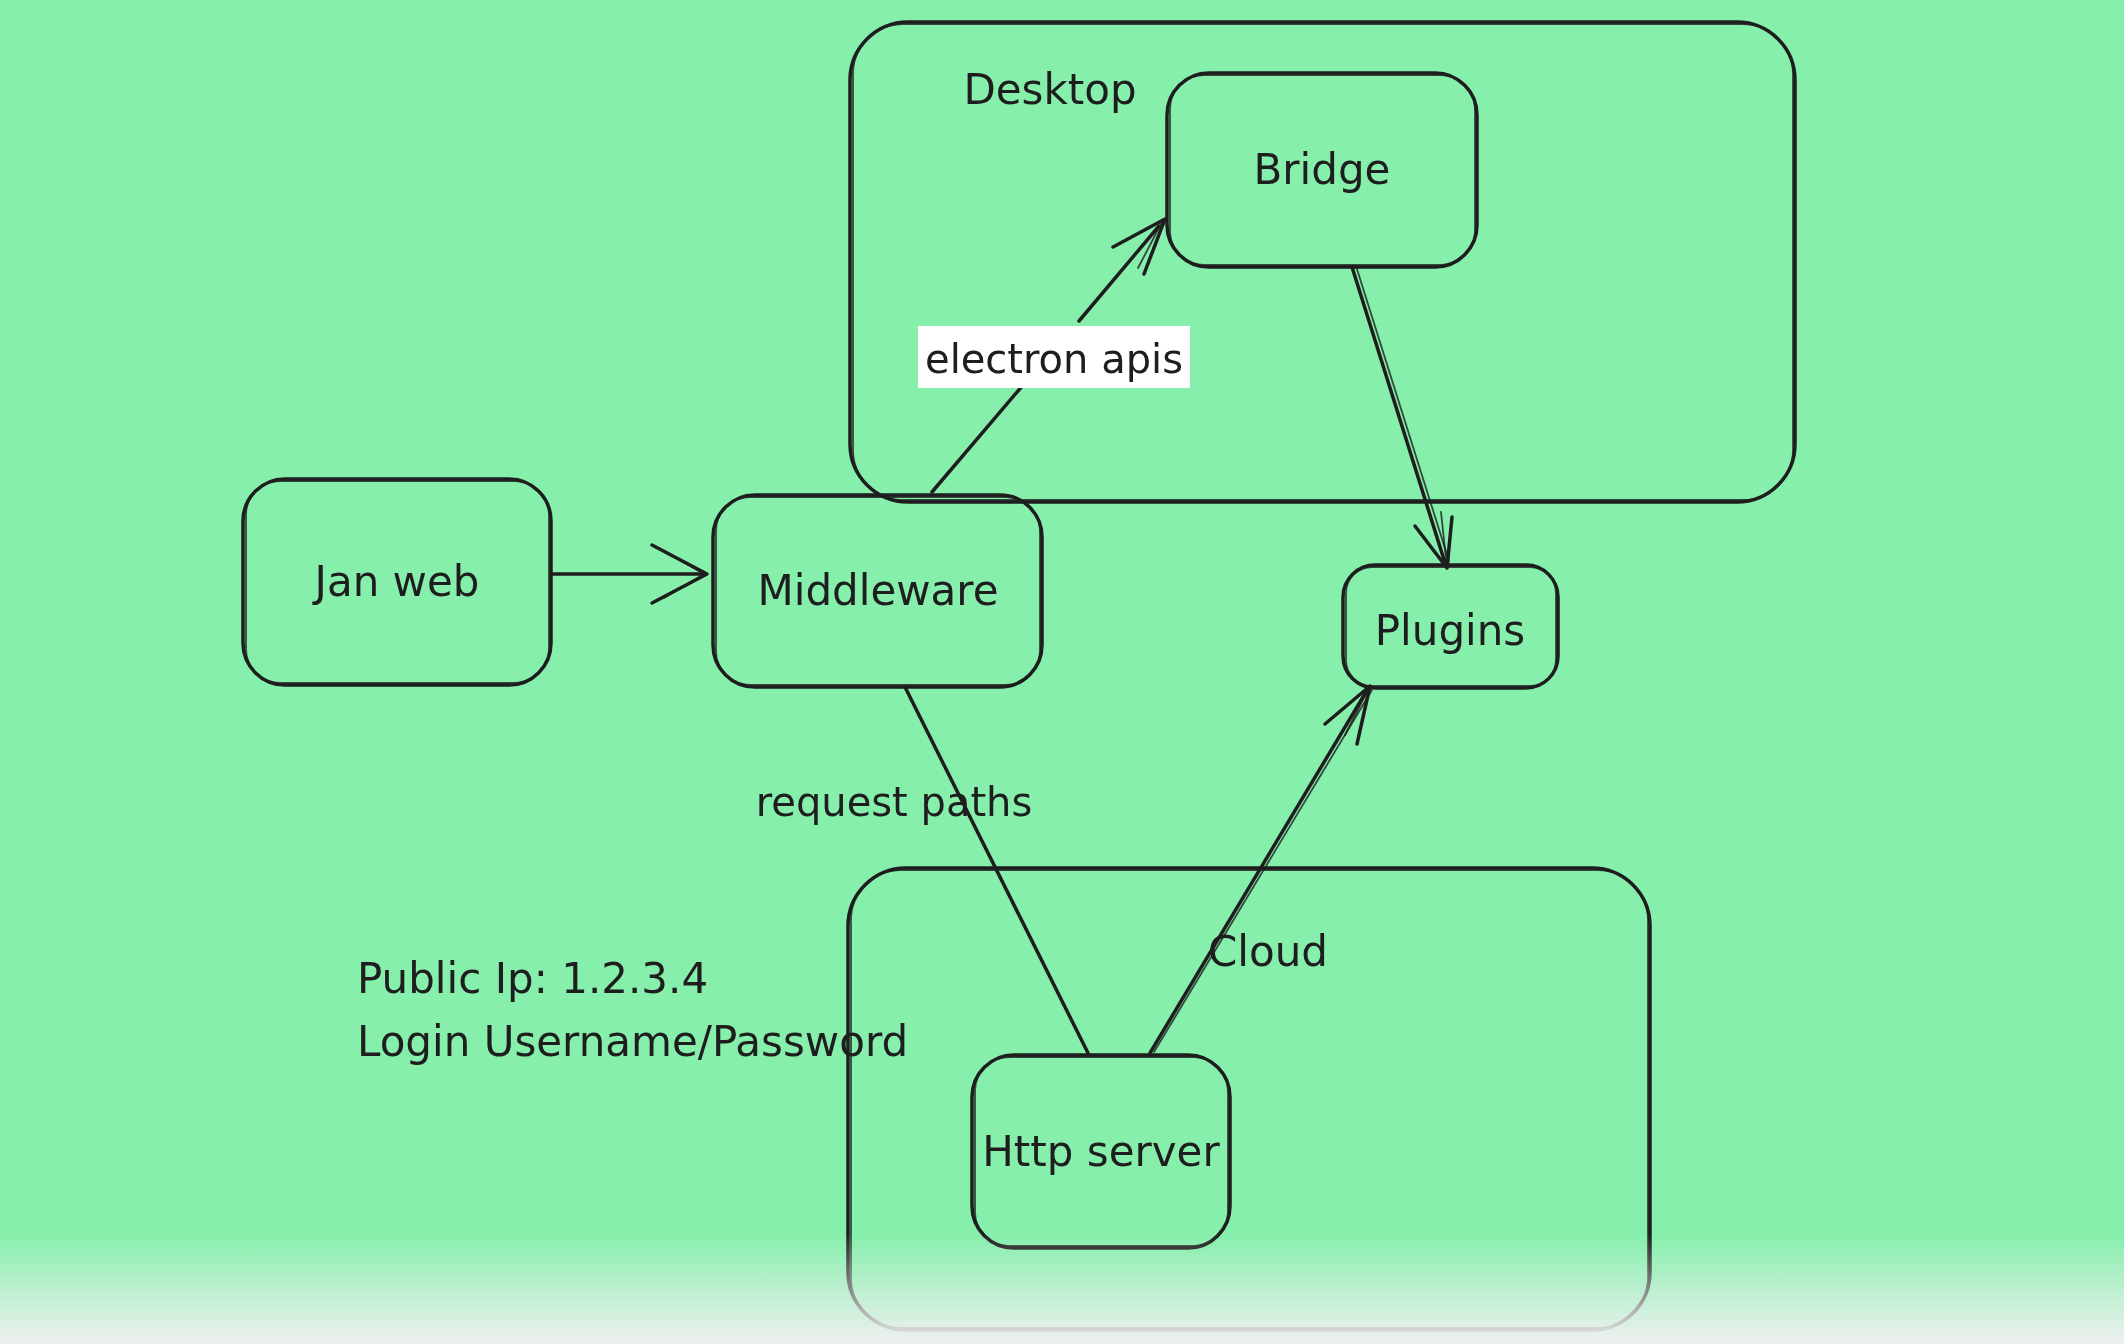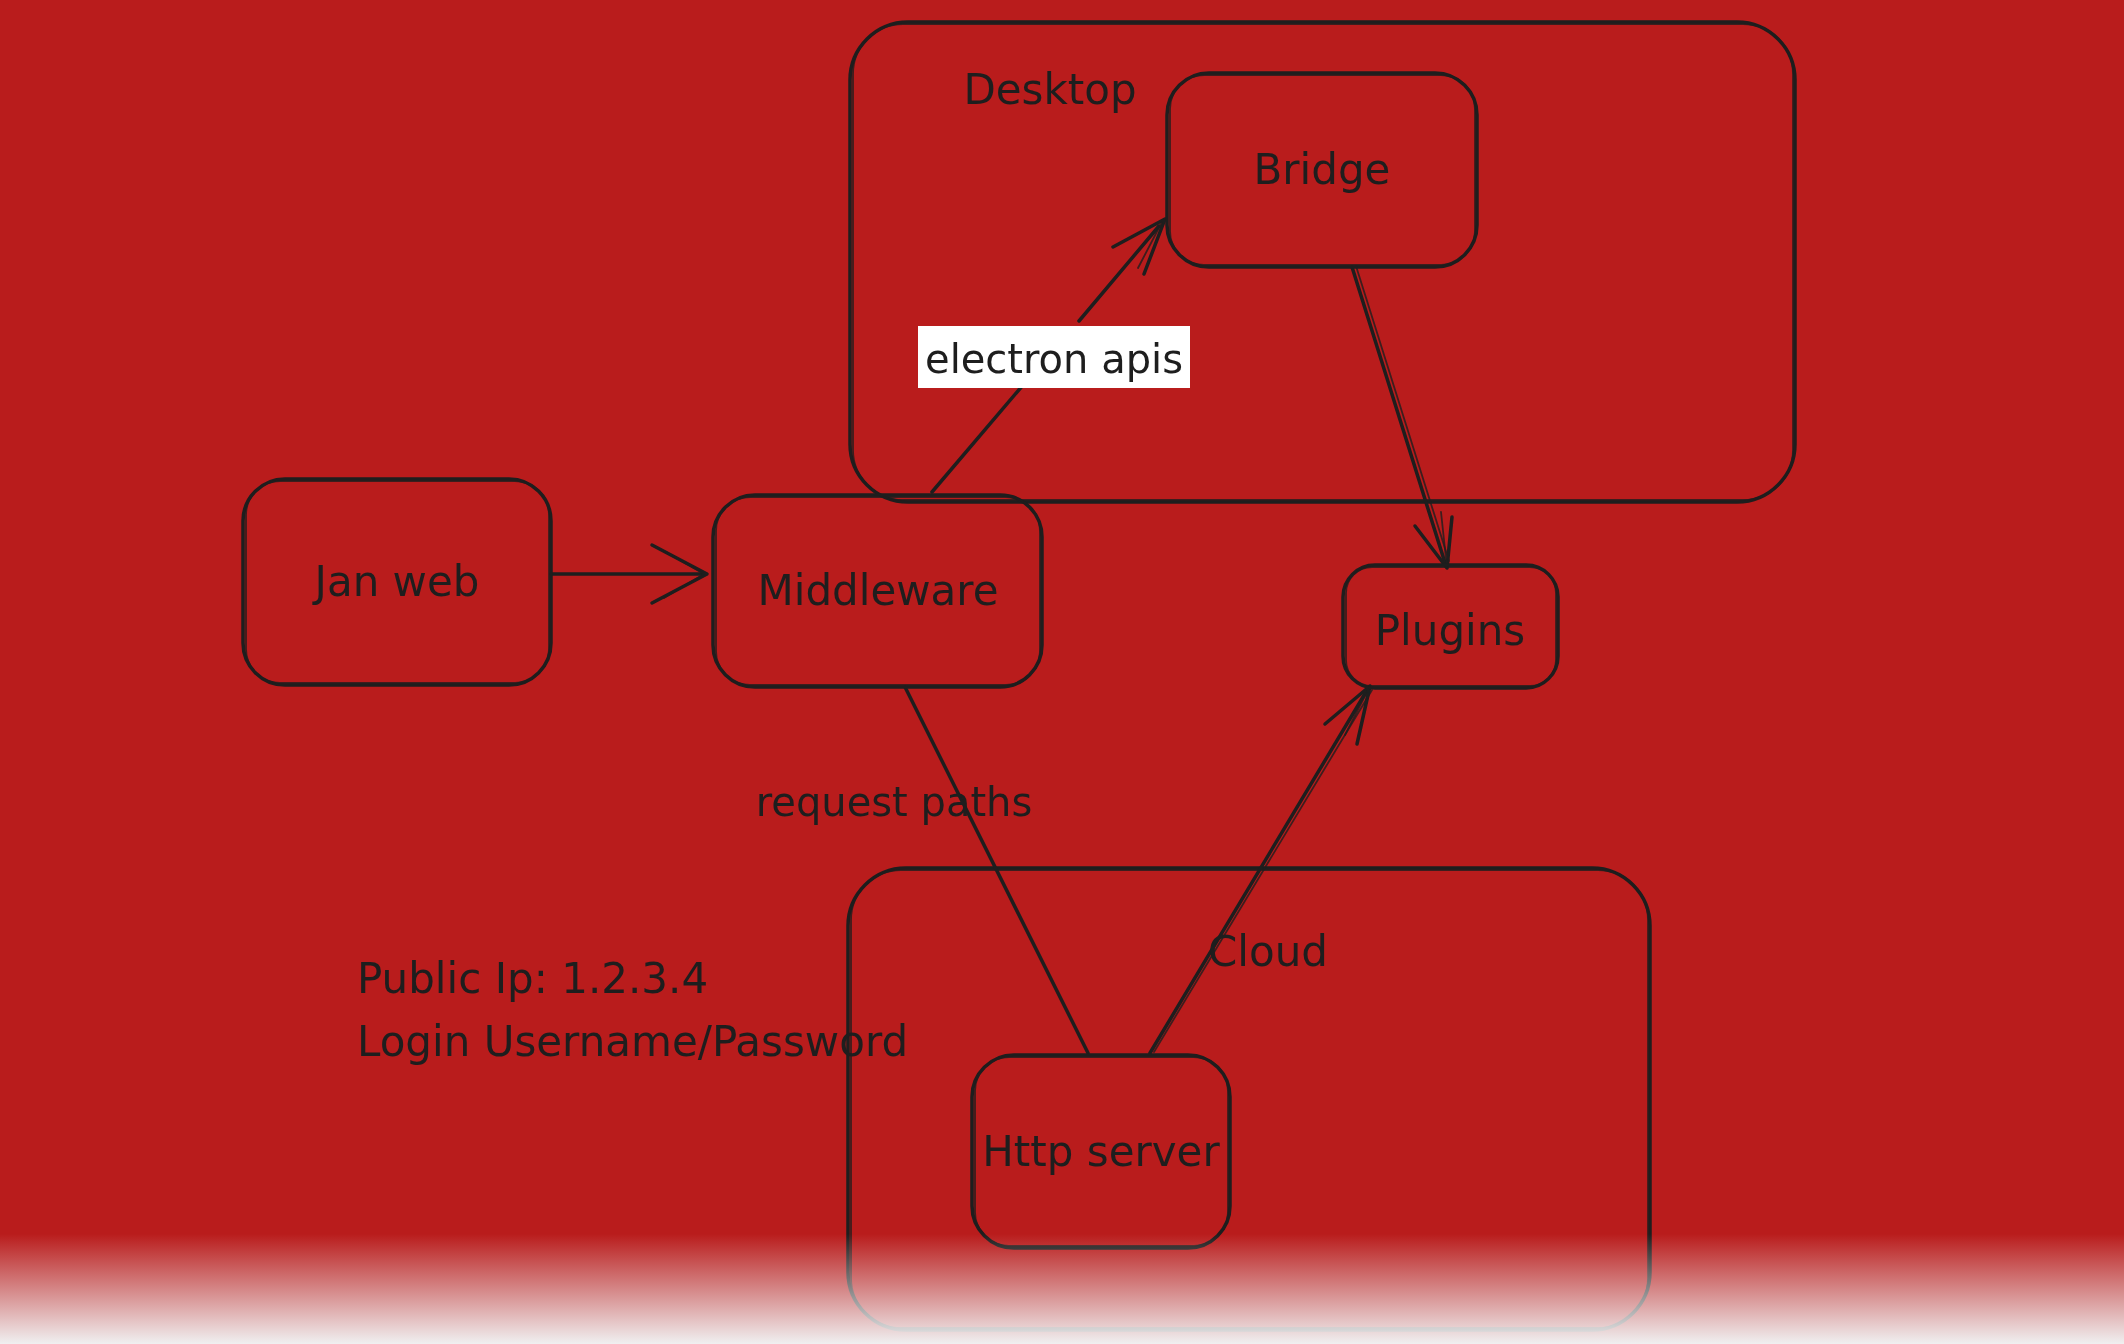--- a/index.html
+++ b/index.html
@@ -5,21 +5,21 @@
   html, body {
     margin: 0;
     padding: 0;
     background: #ffffff;
     font-family: "DejaVu Sans", "Liberation Sans", sans-serif;
   }
   #canvas {
     position: relative;
     width: 2124px;
     height: 1344px;
-    background: #b91c1c;
+    background: #86efac;
     overflow: hidden;
   }
   #diagram-svg {
     position: absolute;
     inset: 0;
     width: 100%;
     height: 100%;
   }
   .sketch {
     fill: none;

